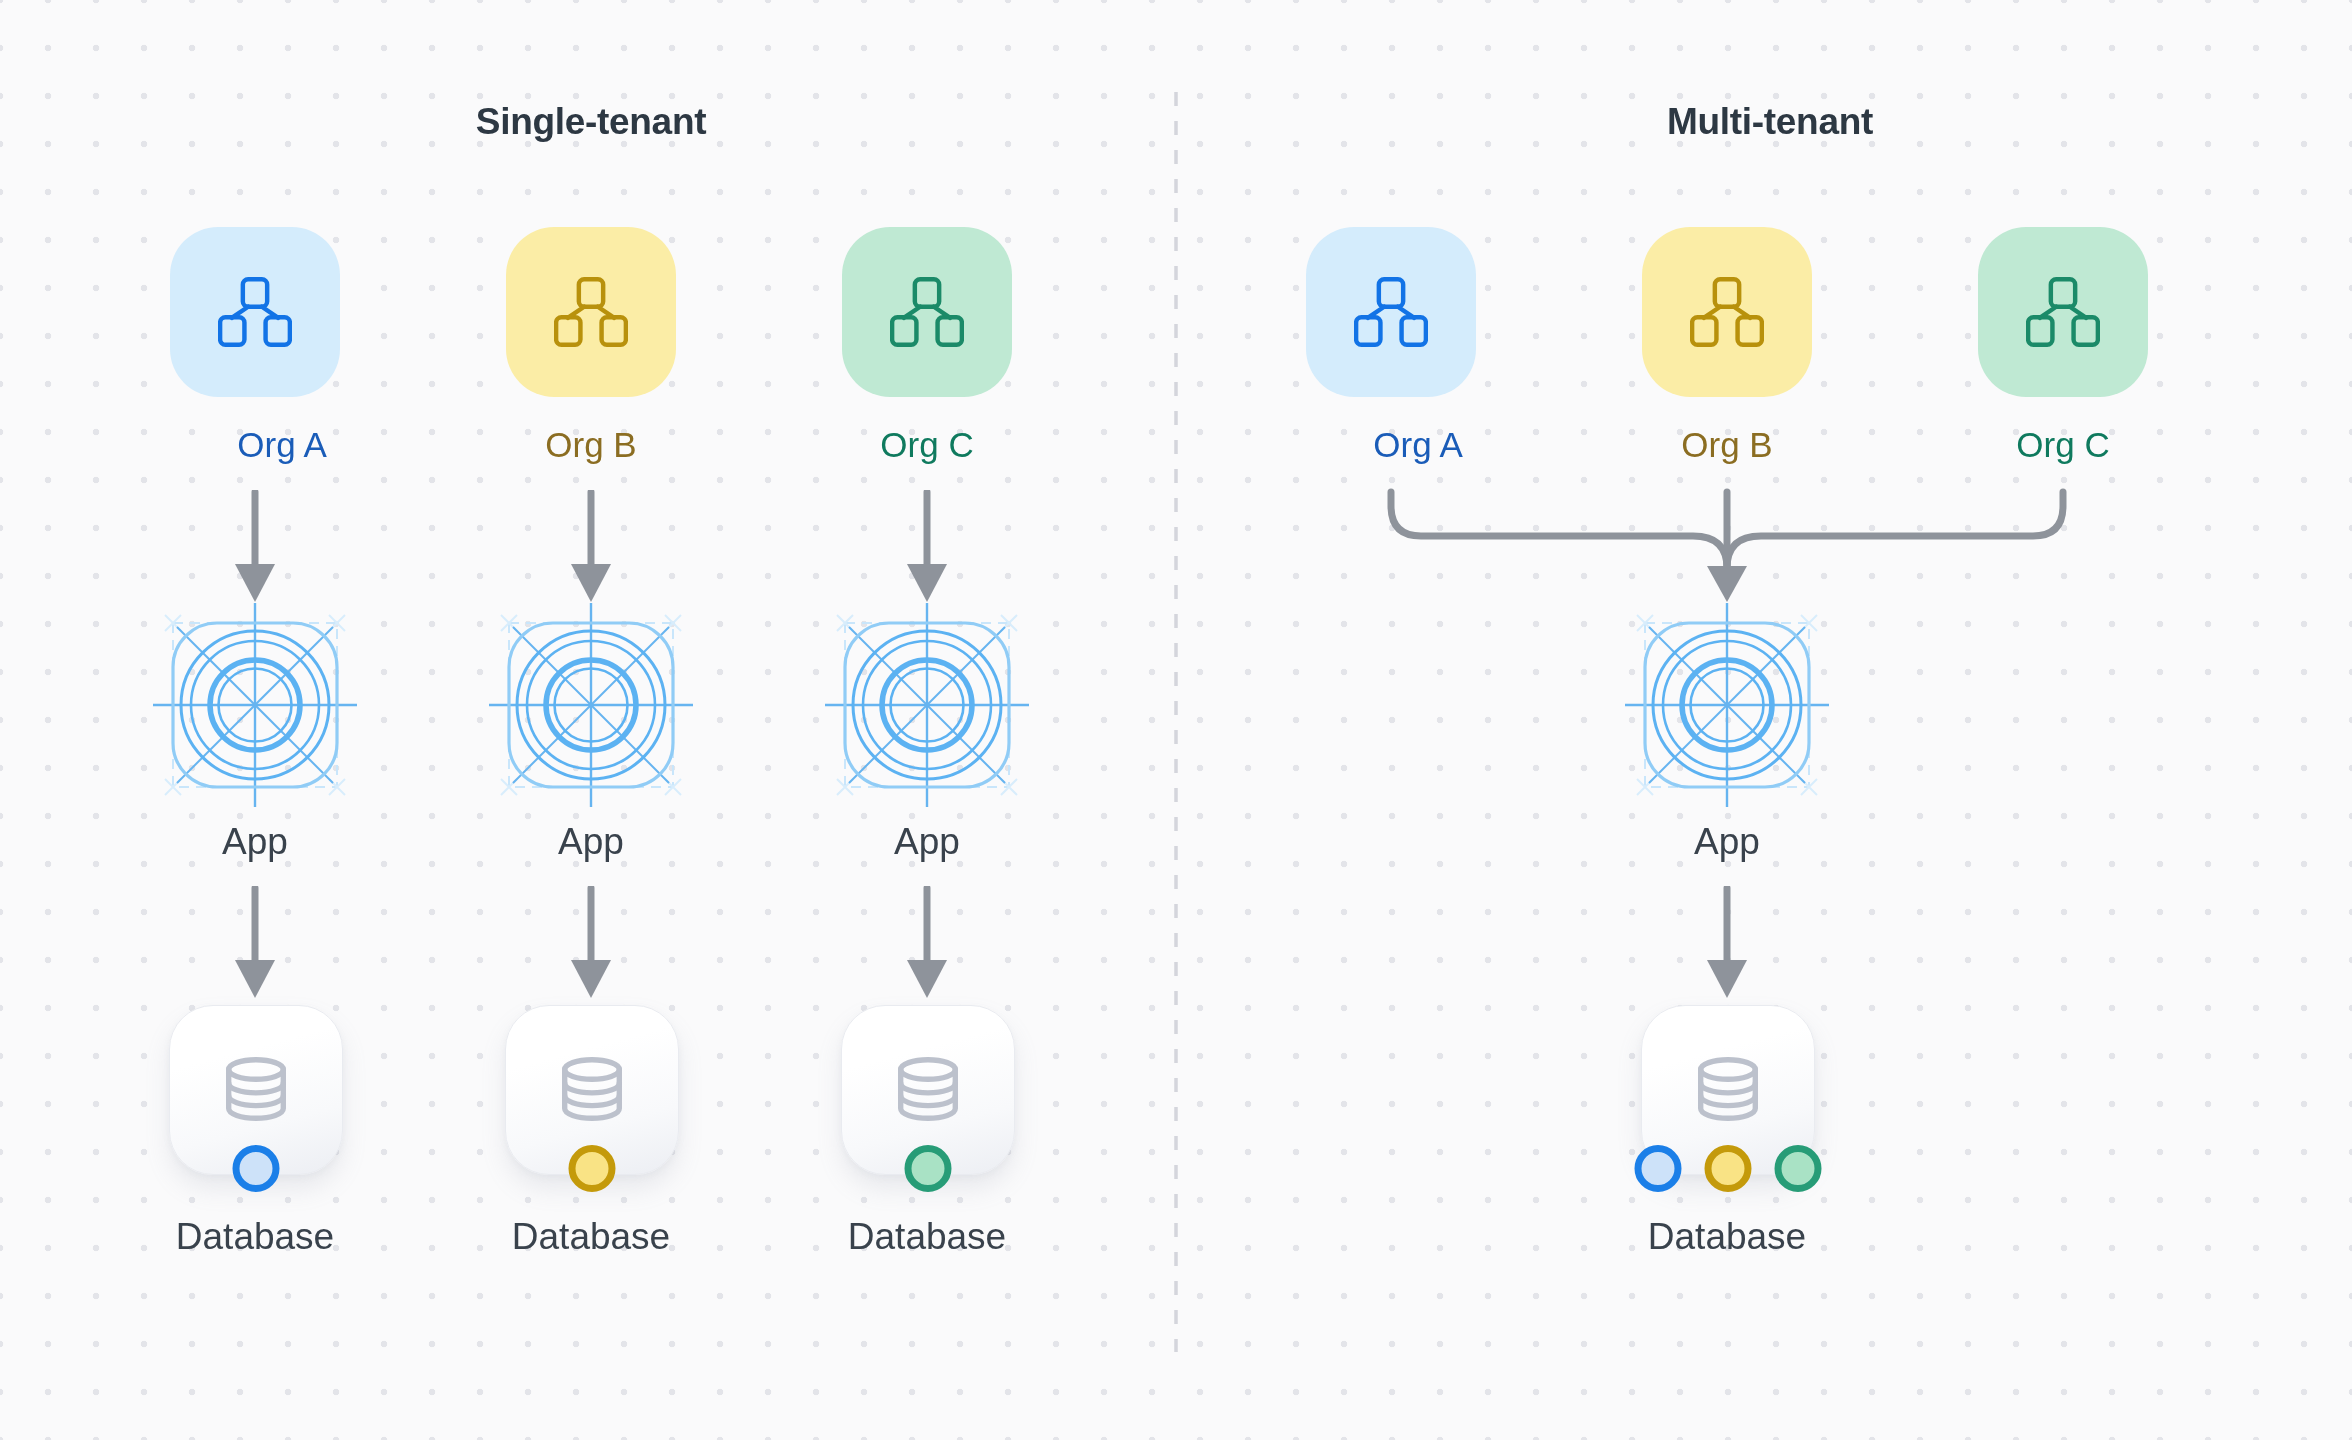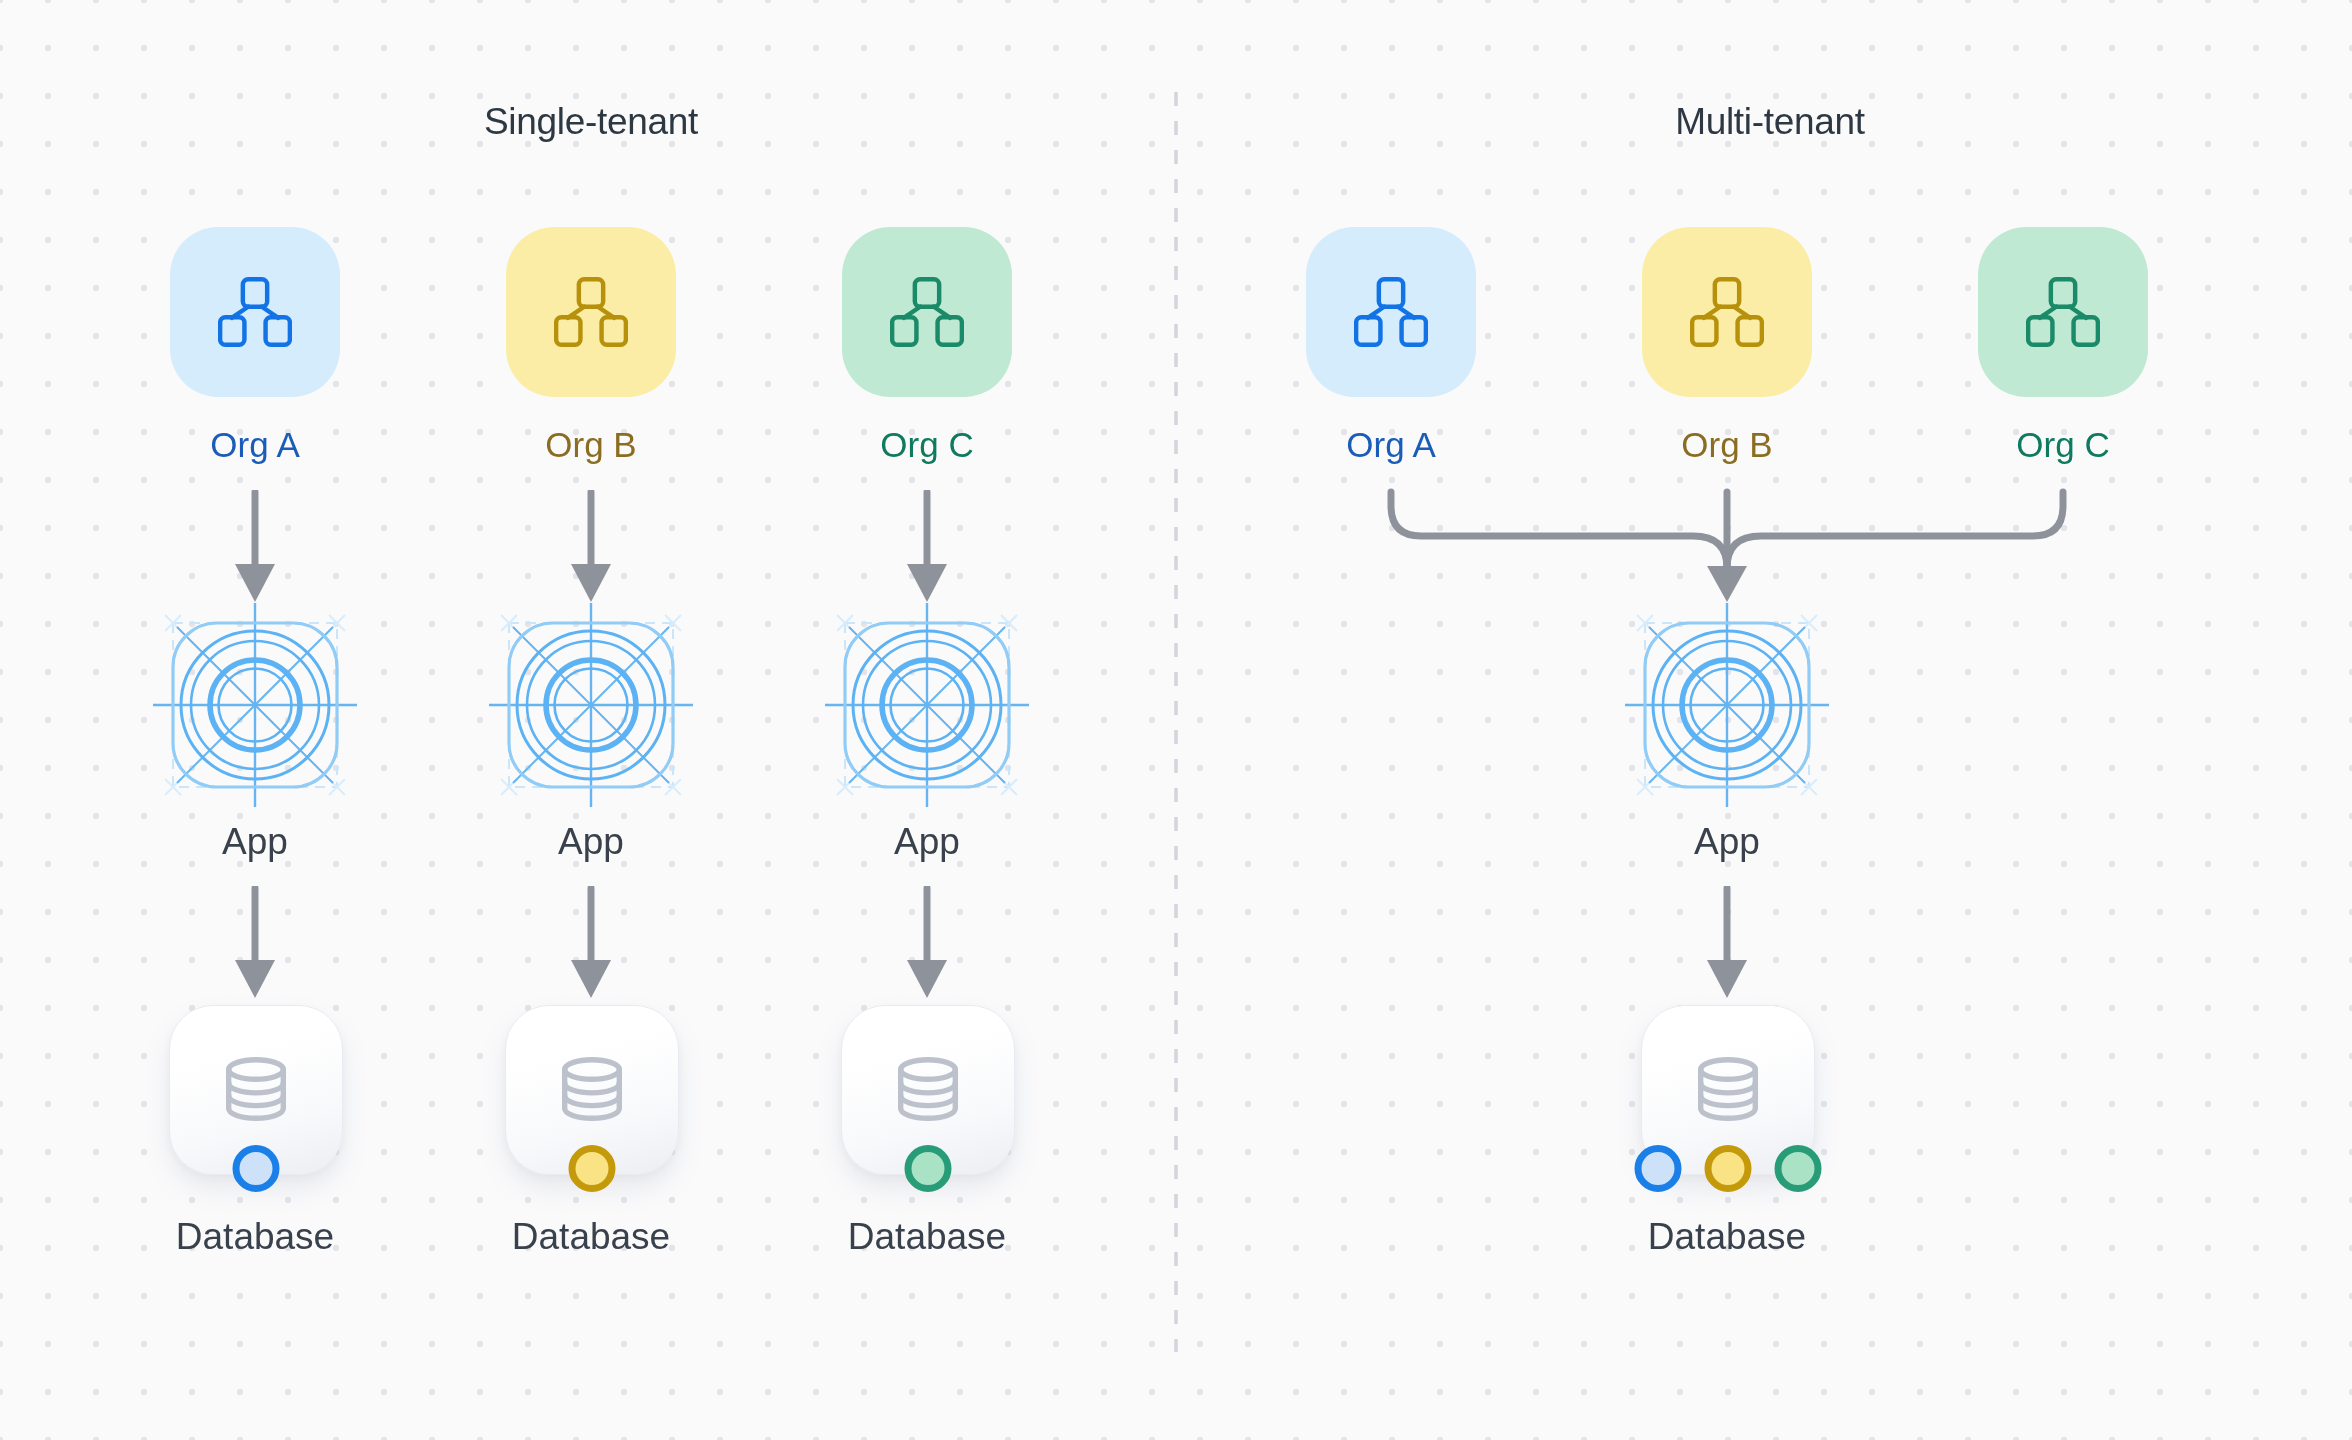--- a/index.html
+++ b/index.html
@@ -5,23 +5,23 @@
   html,body{margin:0;padding:0;background:#fafafb;}
   .canvas{
     position:relative;width:2352px;height:1440px;overflow:hidden;
     background-color:#fafafb;
     background-image:radial-gradient(circle, #e3e4e9 3px, transparent 3.6px);
     background-size:48px 48px;background-position:24px 24px;
     font-family:"Liberation Sans", sans-serif;
   }
   .abs{position:absolute;}
   .ctr{transform:translate(-50%,-50%);white-space:nowrap;}
-  .panel-title{font-size:37px;font-weight:400;color:#2d3843;letter-spacing:-0.3px;text-align:right;}
+  .panel-title{font-size:37px;font-weight:700;color:#2d3843;letter-spacing:-0.3px;text-align:right;}
   .org-label{font-size:35px;font-weight:400;}
-  .org-label.c-a{color:#1a5cb8;}
+  .org-label.c-a{color:#1a5cb8;margin-left:27px;}
   .org-label.c-b{color:#8b6d22;text-align:right;}
   .org-label.c-c{color:#0f7a5e;}
   .node-label{font-size:37px;color:#39424c;}
   .org-tile{
     width:170px;height:170px;border-radius:48px;
     display:flex;align-items:center;justify-content:center;
   }
   .org-tile.t-a{background:#d4ecfc;}
   .org-tile.t-b{background:#fbeda6;}
   .org-tile.t-c{background:#bfe9d3;}

